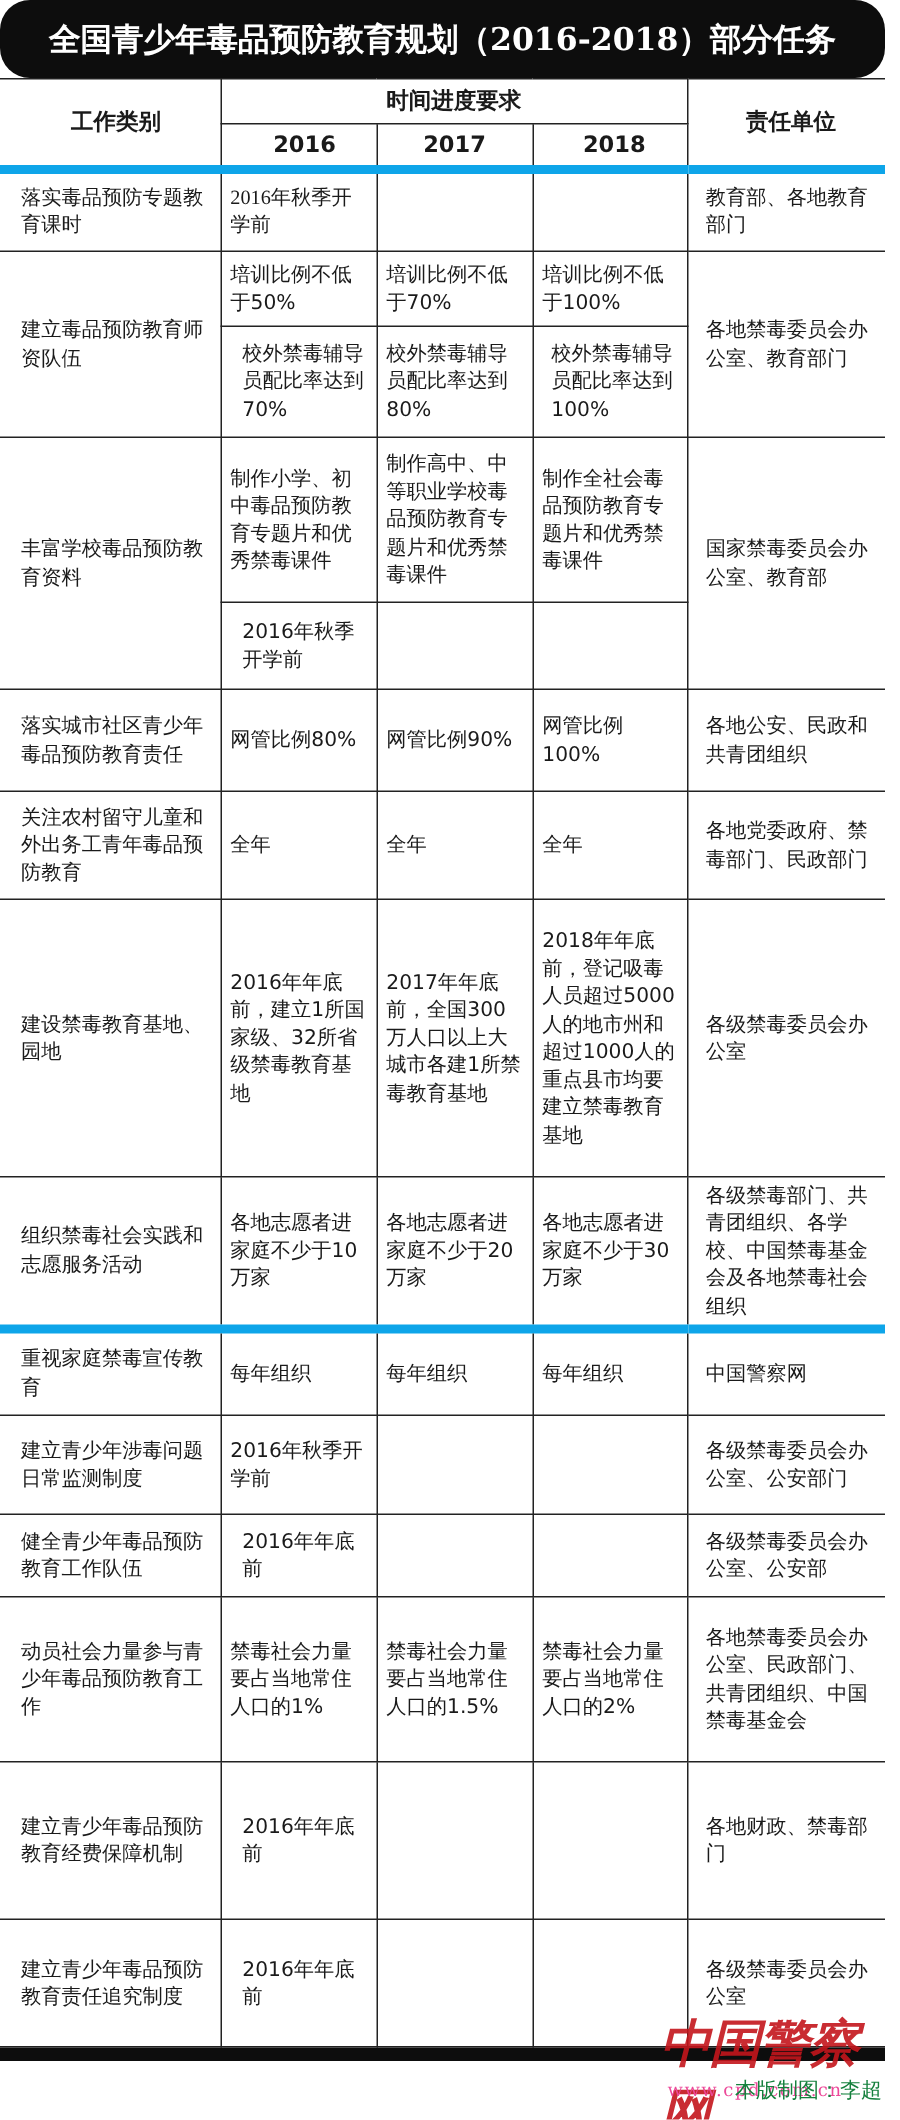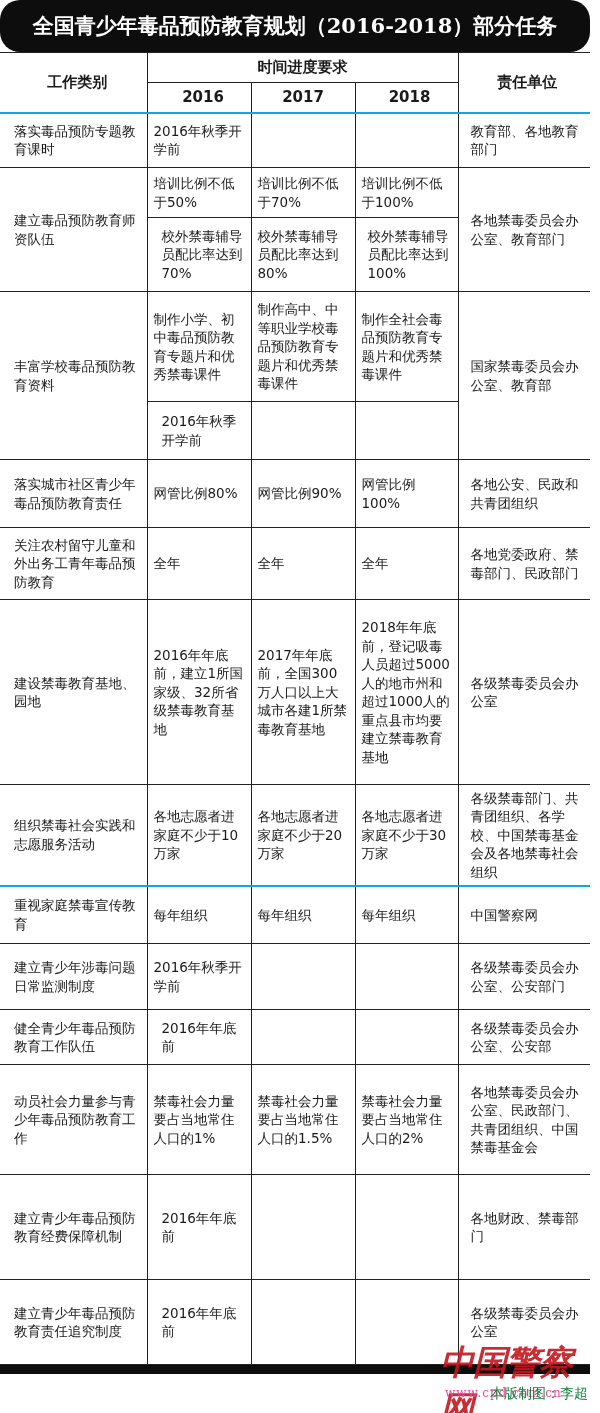--- a/index.html
+++ b/index.html
@@ -15,21 +15,21 @@
   table.plan col.c3 { width:103px; }
   table.plan col.c4 { width:132px; }
   table.plan td, table.plan th { border:1.3px solid #222; padding:0 6px; font-size:13.5px; line-height:18.5px;
                    vertical-align:middle; text-align:left; font-weight:normal; overflow:hidden; }
   table.plan tr td:first-child, table.plan tr th:first-child { border-left:none; padding-left:14px; }
   table.plan tr td:last-child, table.plan tr th:last-child { border-right:none; padding-left:12px; }
   table.plan th { text-align:center; font-size:15px; font-weight:bold; }
   th.year { font-size:17px; font-weight:normal; }
   td.top { vertical-align:top; padding-top:6px; }
   td.center { text-align:center; }
-  tr.thick-top td { border-top:2px solid #0ea5e9; }
+  tr.thick-top td { border-top:6px solid #0ea5e9;font-family:Liberation Serif, serif; }
   .bottom-bar { position:absolute; left:0; top:1365px; width:590px; height:9px; background:#0d0d0d; }
   .watermark { position:absolute; left:440px; top:1340px; font-family:"DejaVu Serif","Liberation Serif",serif;
                font-size:34px; color:#c4161c; font-style:italic; font-weight:bold; letter-spacing:-1px; opacity:0.9; }
   .watermark-url { position:absolute; left:445px; top:1386px; font-family:"DejaVu Serif",serif; font-size:12px;
                color:#ec4899; letter-spacing:1px; }
   .credit { position:absolute; right:12px; top:1385px; font-size:14px; color:#15803d; }
 </style>
 </head>
 <body>
 

